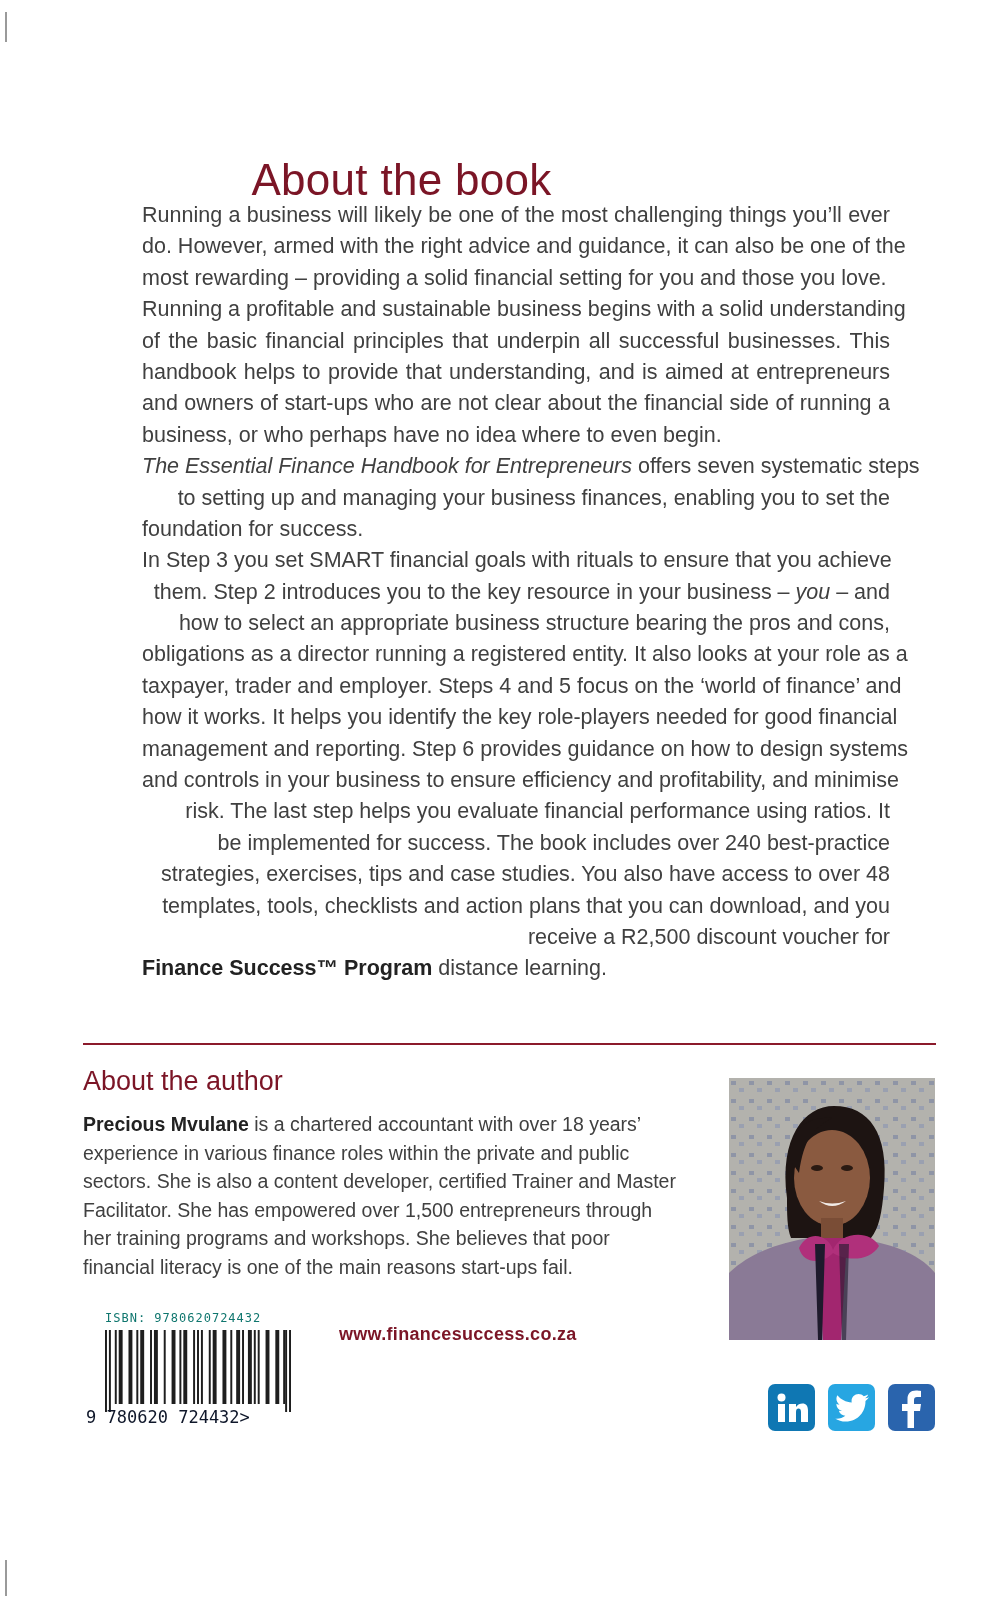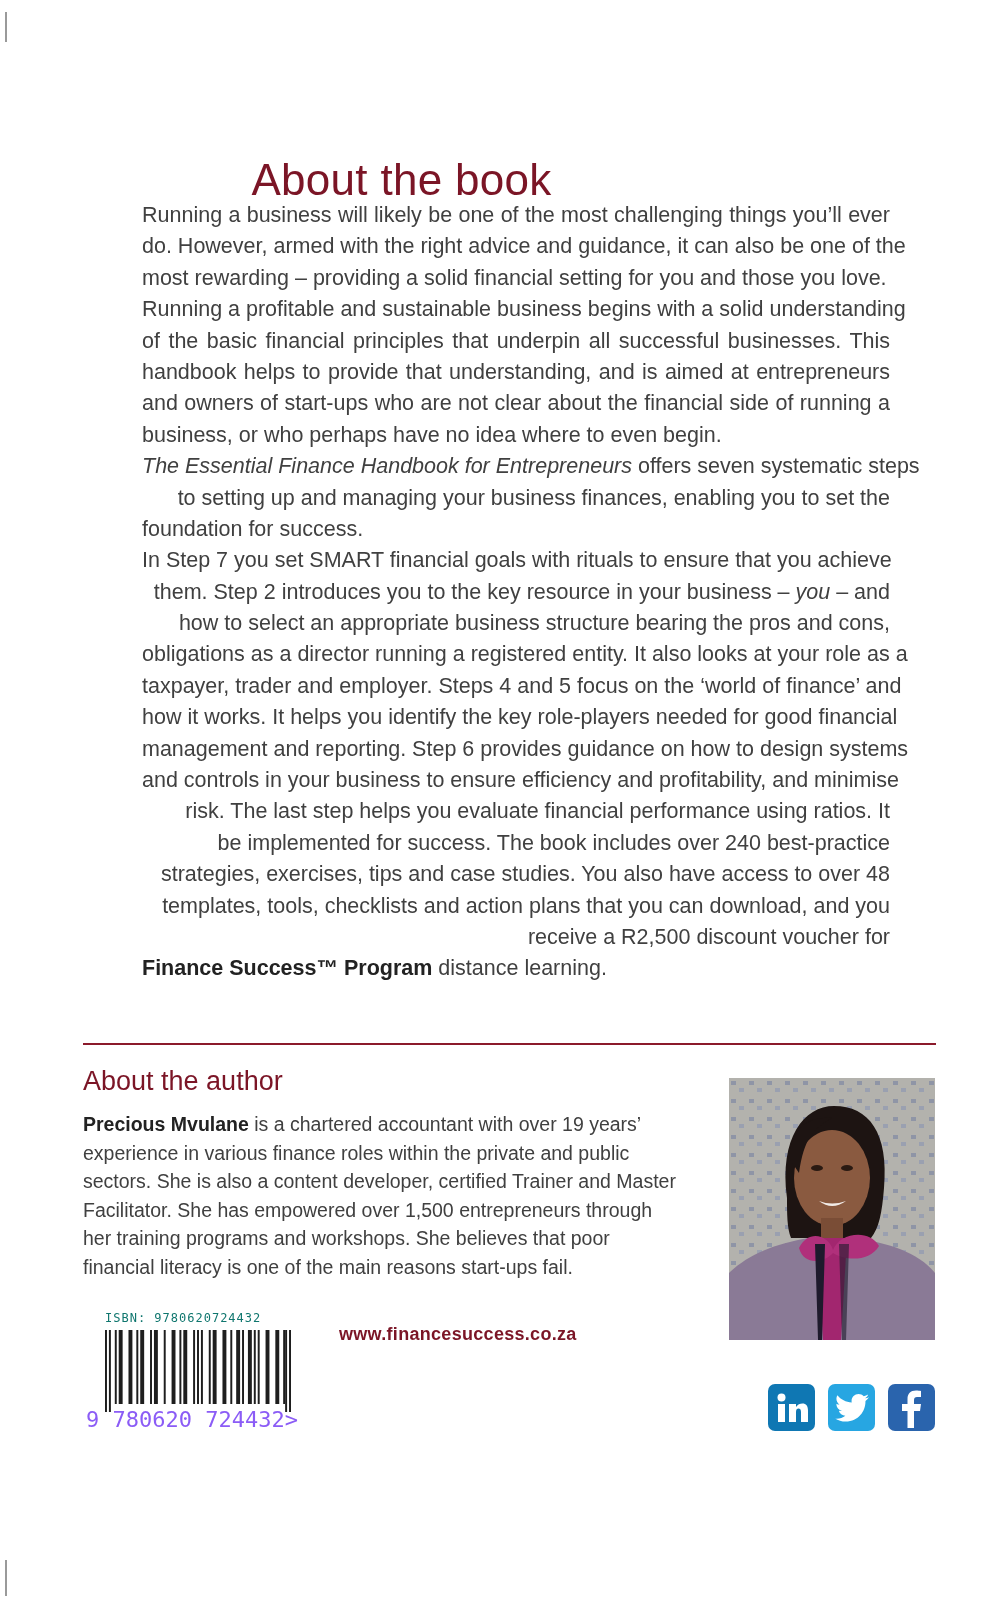--- a/index.html
+++ b/index.html
@@ -50,21 +50,21 @@
     .isbn-label {
       position: absolute; top: 1311px; left: 105px;
       font-family: "DejaVu Sans Mono", monospace; font-size: 12px; color: #0f766e;
       letter-spacing: 1px;
     }
     .barcode {
       position: absolute; top: 1330px; left: 103px; width: 190px; height: 82px;
     }
     .barcode-digits {
       position: absolute; top: 1407px; left: 86px;
-      font-family: "DejaVu Sans Mono", monospace; font-size: 22px; color: #8b5cf6;
+      font-family: "DejaVu Sans Mono", monospace; font-size: 17px; color: #0f172a;
       background: transparent; white-space: pre;
     }
 
     .website {
       position: absolute; top: 1324px; left: 339px;
       font-size: 18px; font-weight: bold; color: #7b1526;
       text-decoration: none; letter-spacing: 0.3px;
     }
 
     .social { position: absolute; top: 1384px; width: 47px; height: 47px; border-radius: 7px; display: flex; align-items: center; justify-content: center; }
@@ -86,42 +86,42 @@
     <div class="line justify"><span>do. However, armed with the right advice and guidance, it can also be one of the</span></div>
     <div class="line left"><span>most rewarding – providing a solid financial setting for you and those you love.</span></div>
     <div class="line justify"><span> Running a profitable and sustainable business begins with a solid understanding</span></div>
     <div class="line justify"><span>of the basic financial principles that underpin all successful businesses. This</span></div>
     <div class="line justify"><span>handbook helps to provide that understanding, and is aimed at entrepreneurs</span></div>
     <div class="line justify"><span>and owners of start-ups who are not clear about the financial side of running a</span></div>
     <div class="line left"><span>business, or who perhaps have no idea where to even begin.</span></div>
     <div class="line right"><span class="italic">The Essential Finance Handbook for Entrepreneurs</span><span> offers seven systematic steps</span></div>
     <div class="line right"><span>to setting up and managing your business finances, enabling you to set the</span></div>
     <div class="line left"><span>foundation for success.</span></div>
-    <div class="line right"><span>In Step 7 you set SMART financial goals with rituals to ensure that you achieve</span></div>
+    <div class="line right"><span>In Step 3 you set SMART financial goals with rituals to ensure that you achieve</span></div>
     <div class="line right"><span>them. Step 2 introduces you to the key resource in your business – </span><span class="italic">you</span><span> – and</span></div>
     <div class="line right"><span>how to select an appropriate business structure bearing the pros and cons,</span></div>
     <div class="line right"><span>obligations as a director running a registered entity. It also looks at your role as a</span></div>
     <div class="line right"><span>taxpayer, trader and employer. Steps 4 and 5 focus on the ‘world of finance’ and</span></div>
     <div class="line right"><span>how it works. It helps you identify the key role-players needed for good financial</span></div>
     <div class="line right"><span>management and reporting. Step 6 provides guidance on how to design systems</span></div>
     <div class="line right"><span>and controls in your business to ensure efficiency and profitability, and minimise</span></div>
     <div class="line right"><span>risk. The last step helps you evaluate financial performance using ratios. It</span></div>
     <div class="line right"><span>be implemented for success. The book includes over 240 best-practice</span></div>
     <div class="line right"><span>strategies, exercises, tips and case studies. You also have access to over 48</span></div>
     <div class="line right"><span>templates, tools, checklists and action plans that you can download, and you</span></div>
     <div class="line right"><span>receive a R2,500 discount voucher for</span></div>
     <div class="line left"><span class="bold">Finance Success™ Program</span><span> distance learning.</span></div>
   </div>
 
 <div class="divider"></div>
 
 <div class="author-heading">About the author</div>
 
 <div class="author-bio">
-  <div class="bline"><span class="bold">Precious Mvulane</span><span> is a chartered accountant with over 19 years’</span></div>
+  <div class="bline"><span class="bold">Precious Mvulane</span><span> is a chartered accountant with over 18 years’</span></div>
   <div class="bline">experience in various finance roles within the private and public</div>
   <div class="bline">sectors. She is also a content developer, certified Trainer and Master</div>
   <div class="bline">Facilitator. She has empowered over 1,500 entrepreneurs through</div>
   <div class="bline">her training programs and workshops. She believes that poor</div>
   <div class="bline">financial literacy is one of the main reasons start-ups fail.</div>
 </div>
 
 <div class="photo" title="Author portrait">
   <svg width="206" height="262" viewBox="0 0 206 262">
     <defs>

